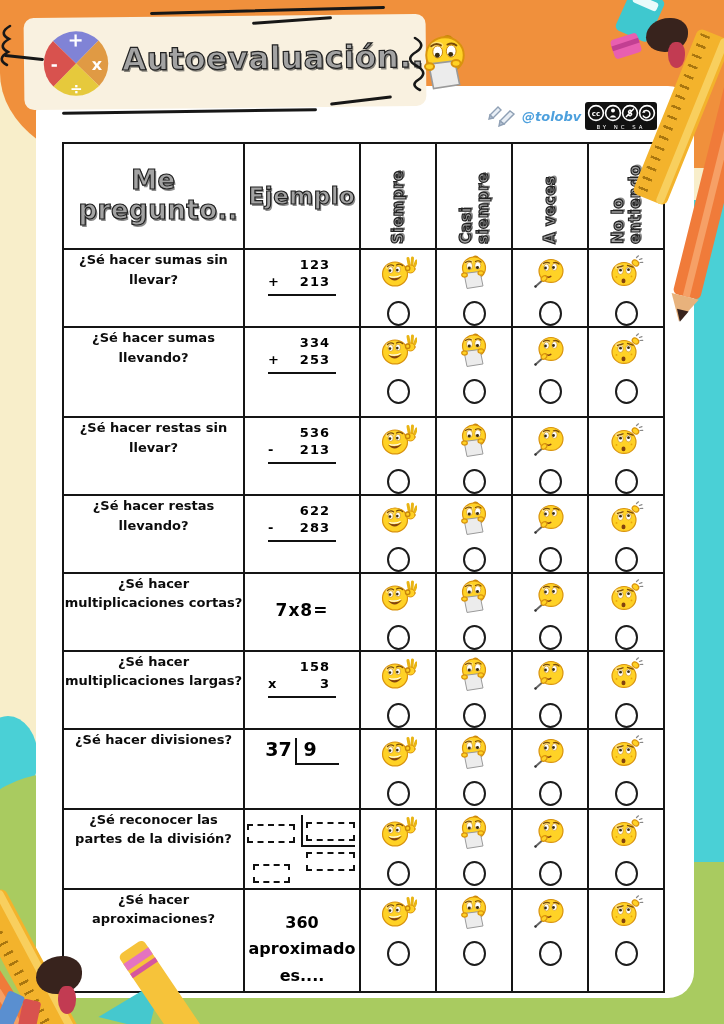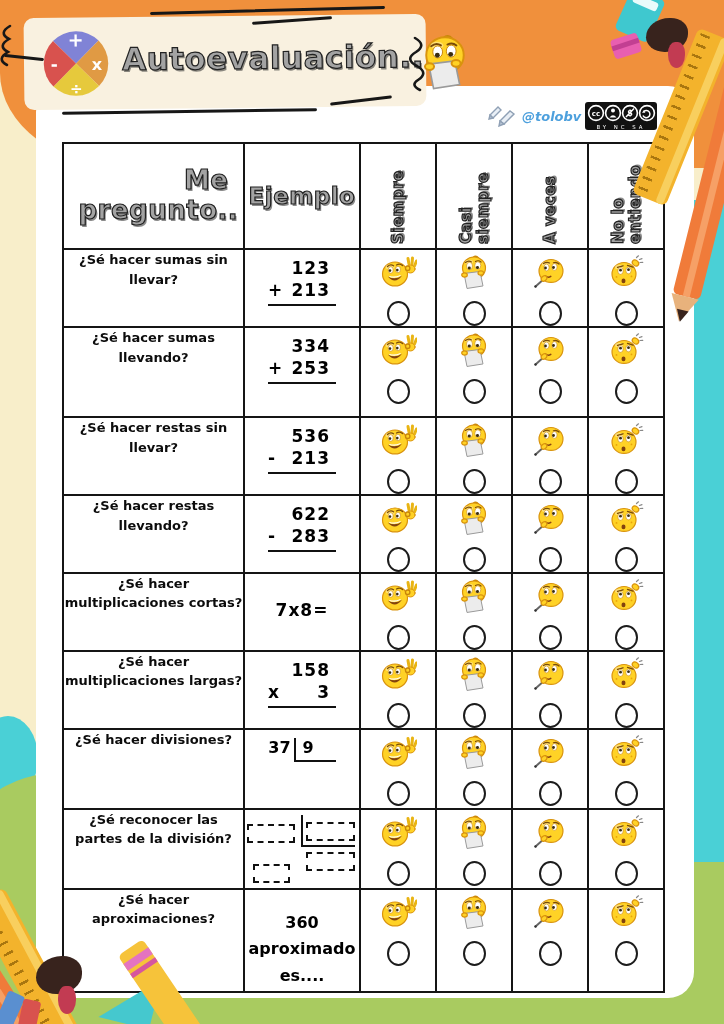--- a/index.html
+++ b/index.html
@@ -43,40 +43,40 @@
   .subject{font-size:40px;font-weight:800;color:#3d82d6;-webkit-text-stroke:1.5px #17509f;
            text-shadow:2px 2px 0 rgba(23,80,159,.45);letter-spacing:1px;margin-left:6px;}
   .credits{position:absolute;left:486px;top:102px;z-index:5;display:flex;align-items:center;gap:4px;}
   .handle{color:#4da0dd;font-size:13px;font-weight:700;font-style:italic;}
   
   table.eval{position:absolute;left:62px;top:142px;border-collapse:collapse;
              table-layout:fixed;z-index:4;background:#fff;}
   table.eval th,table.eval td{border:2.5px solid #151515;padding:0;vertical-align:top;}
   table.eval tr.hdr th{vertical-align:middle;position:relative;}
   th.qh{font-size:26px;line-height:1.15;}
-  th.qh .wrapbox{width:150px;margin:0 auto;text-align:right;}
+  th.qh .wrapbox{width:150px;margin:0 auto;}
   th.eh{font-size:23px;}
   .rot{position:absolute;left:50%;top:50%;width:96px;
        transform:translate(-50%,-50%) rotate(-90deg);
        font-size:15px;line-height:1.1;text-align:left;}
   td.qcell{vertical-align:middle;text-align:center;font-size:13px;font-weight:700;
            padding:2px 8px;line-height:1.5;color:#0c0c0c;}
   td.ecell{text-align:center;}
   td.rcell{text-align:center;}
   .rcell-inner{display:flex;flex-direction:column;align-items:center;padding-top:5px;}
   .radio{width:19px;height:21px;border:2.3px solid #1c1c1c;border-radius:50%;
          margin-top:7px;background:#fff;cursor:pointer;}
   
-  .vop{display:inline-block;font-weight:800;font-size:17px;line-height:1.3;
+  .vop{display:inline-block;font-weight:800;font-size:13px;line-height:1.3;
        padding-top:7px;letter-spacing:1px;}
   .vop .vt{text-align:right;padding-right:6px;}
   .vop .vb{display:flex;justify-content:space-between;gap:8px;min-width:62px;
            border-bottom:2.6px solid #111;padding:0 6px 3px 0;}
   .ex-inline{font-weight:800;font-size:17px;margin-top:26px;letter-spacing:1px;}
-  .ex-div{padding-top:8px;font-weight:800;font-size:16px;text-align:center;}
+  .ex-div{padding-top:8px;font-weight:800;font-size:19px;text-align:center;}
   .ex-div .dbox{border-left:2.6px solid #111;border-bottom:2.6px solid #111;
                 padding:0 22px 3px 7px;margin-left:3px;}
   .ex-lines{font-weight:800;font-size:16px;line-height:1.65;padding-top:20px;}
   .dparts{position:relative;width:112px;height:74px;margin:4px auto 0;}
   .dparts .dp{position:absolute;border:2px dashed #111;}
   .dparts .dp1{left:1px;top:10px;width:44px;height:15px;}
   .dparts .dpv{position:absolute;left:55px;top:1px;height:30px;border-left:2.6px solid #111;}
   .dparts .dph{position:absolute;left:55px;top:31px;width:54px;border-top:2.6px solid #111;}
   .dparts .dp2{left:60px;top:8px;width:45px;height:15px;}
   .dparts .dp3{left:60px;top:38px;width:45px;height:15px;}

